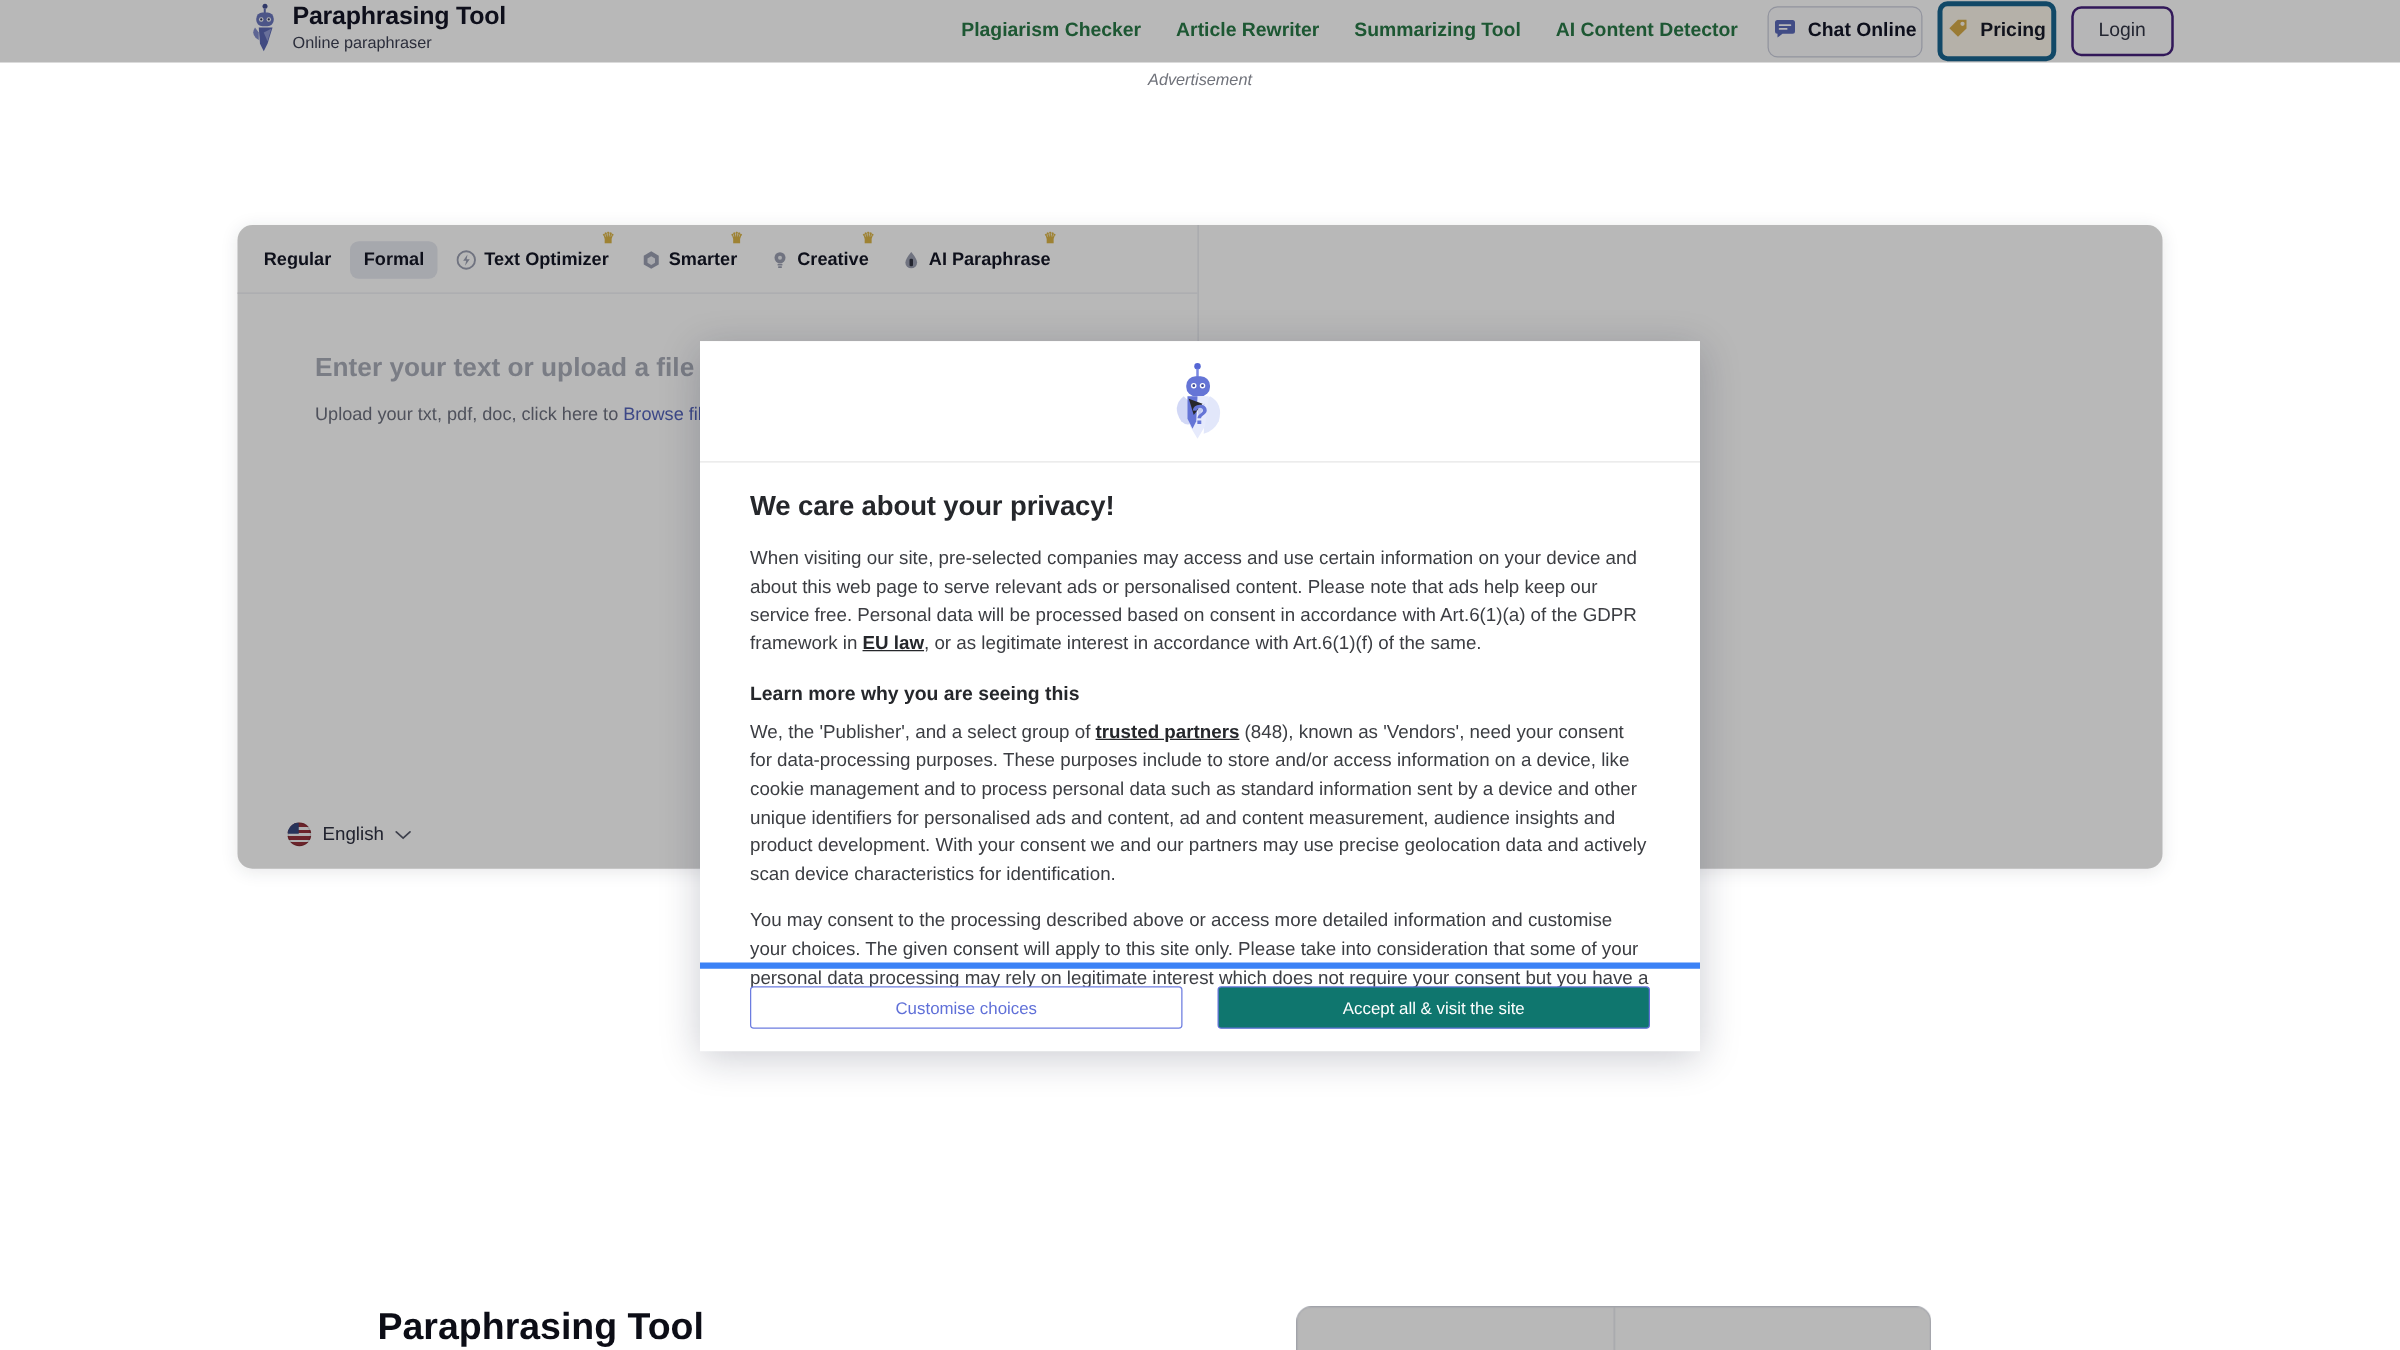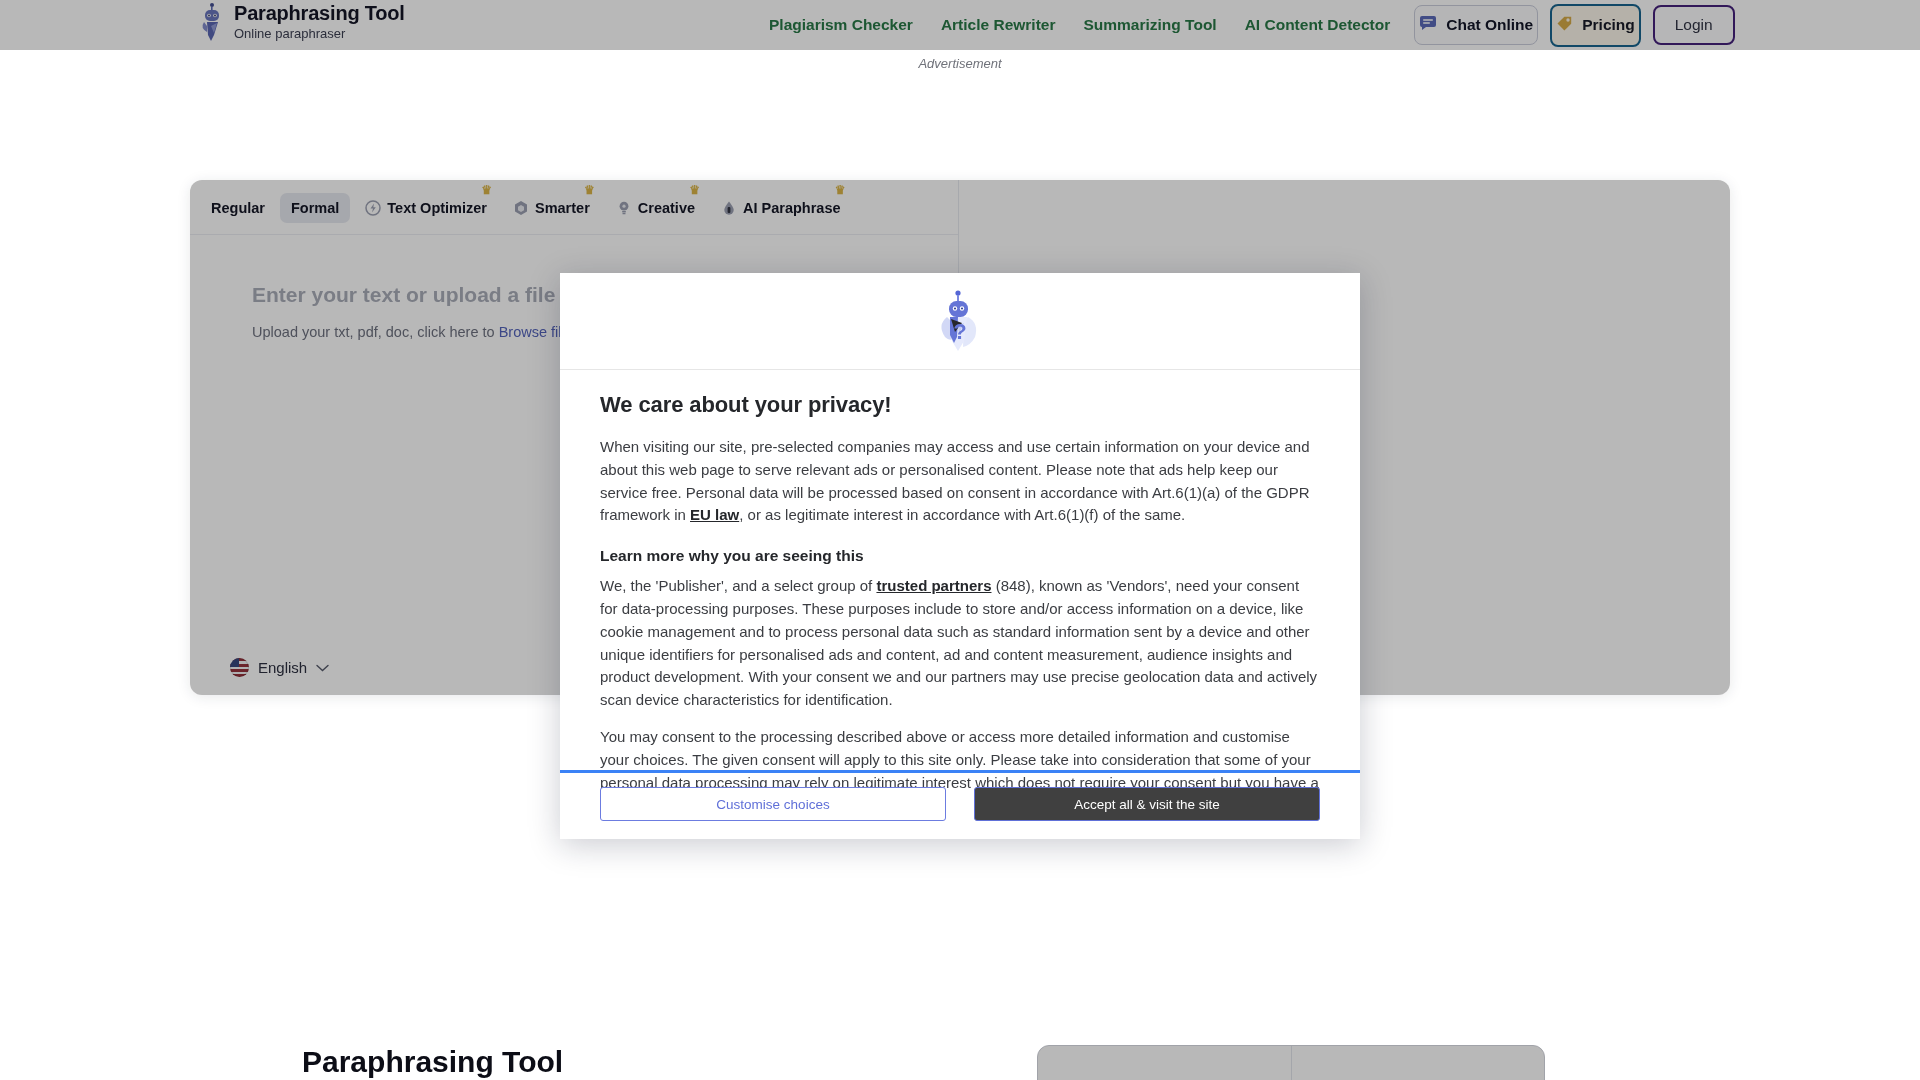--- a/index.html
+++ b/index.html
@@ -52,21 +52,21 @@
   .btn-pill {
     display: flex; align-items: center; gap: 9px;
     border-radius: 8px; padding: 9px 4px; white-space: nowrap;
     font-size: 15.5px; font-weight: bold; cursor: pointer;
   }
   .btn-chat {
     border: 1px solid #c9cde0; background: #fbfbfe; color: #11152c;
     margin-left: 10px;
   }
   .btn-pricing {
-    border: 2px solid #0369a1; background: #fdf6e6; color: #171a2c;
+    border: 4px solid #0369a1; background: #fdf6e6; color: #171a2c;
     margin-left: 12px;
   }
   .btn-login {
     border: 2px solid #4c1d95; background: #fdfdff; color: #30344a;
     font-weight: normal; margin-left: 12px; padding: 9px 20px;
   }
 
   .ad-label {
     position: absolute; left: 0; right: 0; top: 56px;
     text-align: center;
@@ -180,31 +180,31 @@
     margin: 20px 0 10px 0;
   }
   .modal-p {
     font-size: 15px; line-height: 1.52; color: #3b3d42;
     margin-bottom: 14px;
   }
   .modal-p b, .modal-p .u {
     font-weight: bold; text-decoration: underline; color: #25272b;
   }
   .modal-foot {
-    border-top: 3px solid #3b82f6;
+    border-top: 5px solid #3b82f6;
     padding: 14px 40px 18px 40px;
     display: flex; gap: 28px;
   }
   .m-btn {
     flex: 1; height: 34px; border-radius: 3px;
     font-size: 13.5px; display: flex; align-items: center; justify-content: center;
     cursor: pointer;
   }
   .m-btn-secondary { border: 1px solid #6c7ce0; background: #fff; color: #6070d8; }
-  .m-btn-primary { border: 1px solid #6070d8; background: #404040; color: #fff; }
+  .m-btn-primary { border: 1px solid #6070d8; background: #0f766e; color: #fff; }
 
   .robot { width: 58px; height: 64px; }
 </style>
 </head>
 <body>
 
 <div id="page">
 
   <div id="backdrop-content">
 

